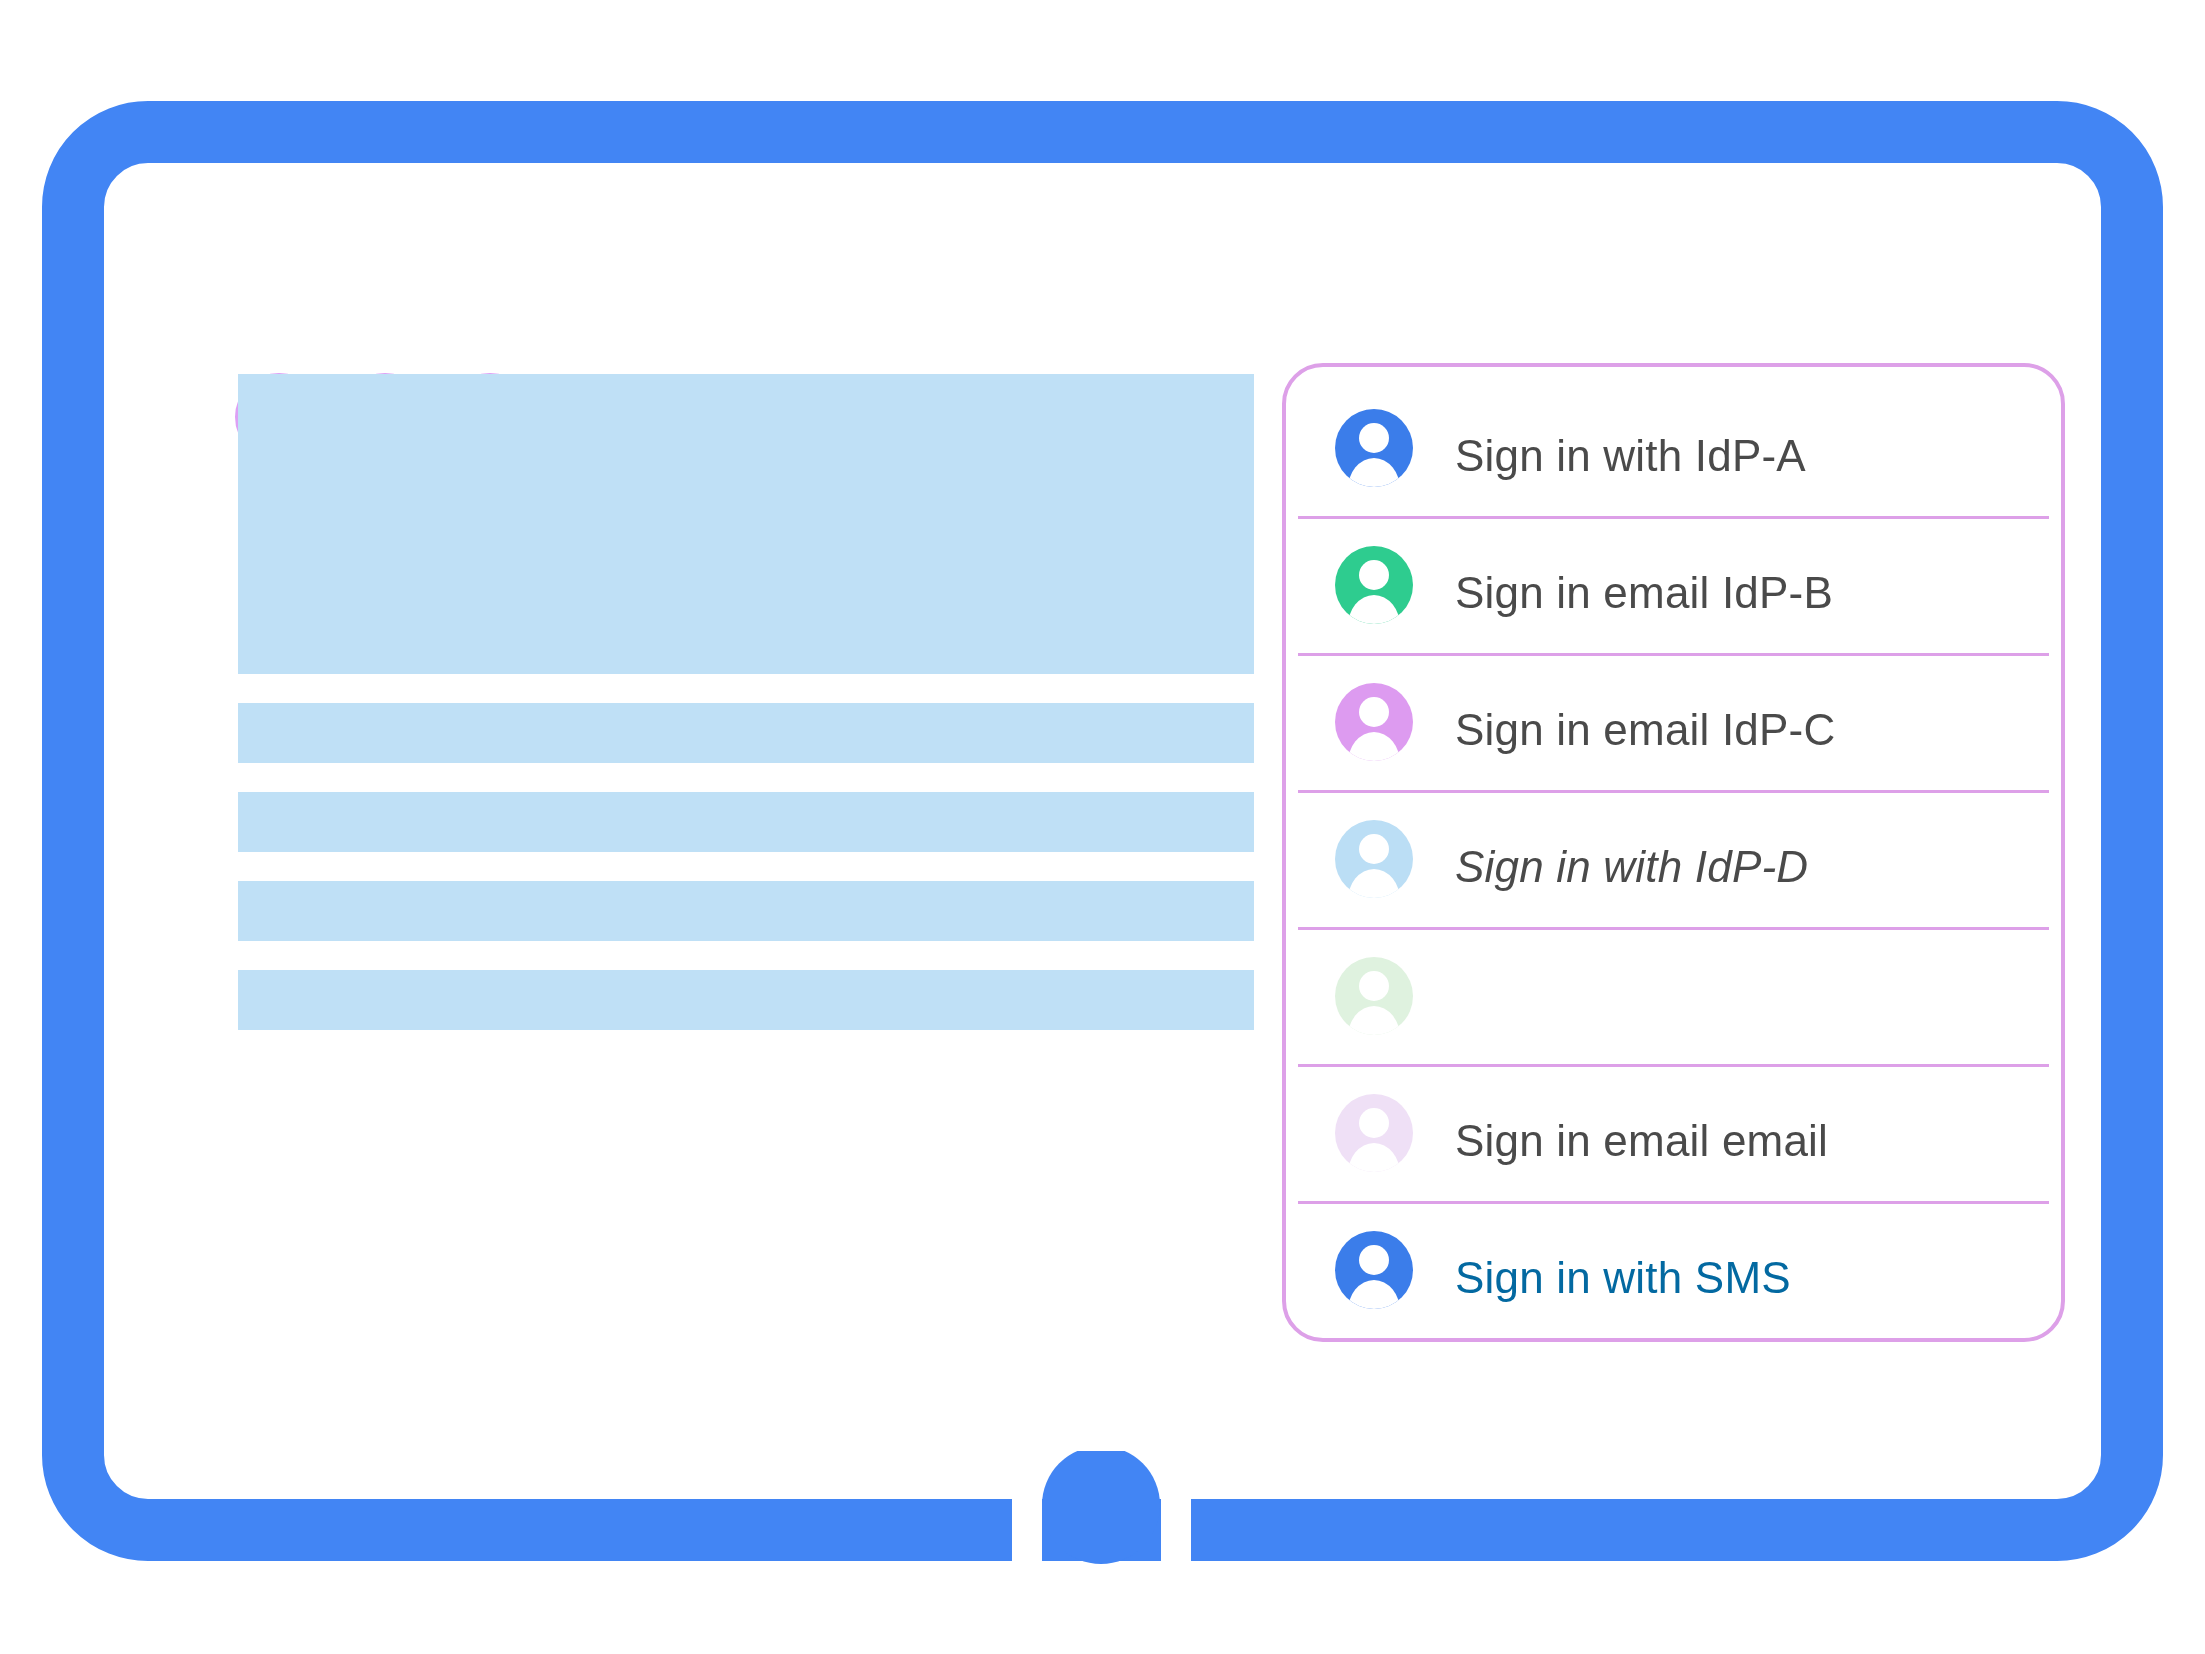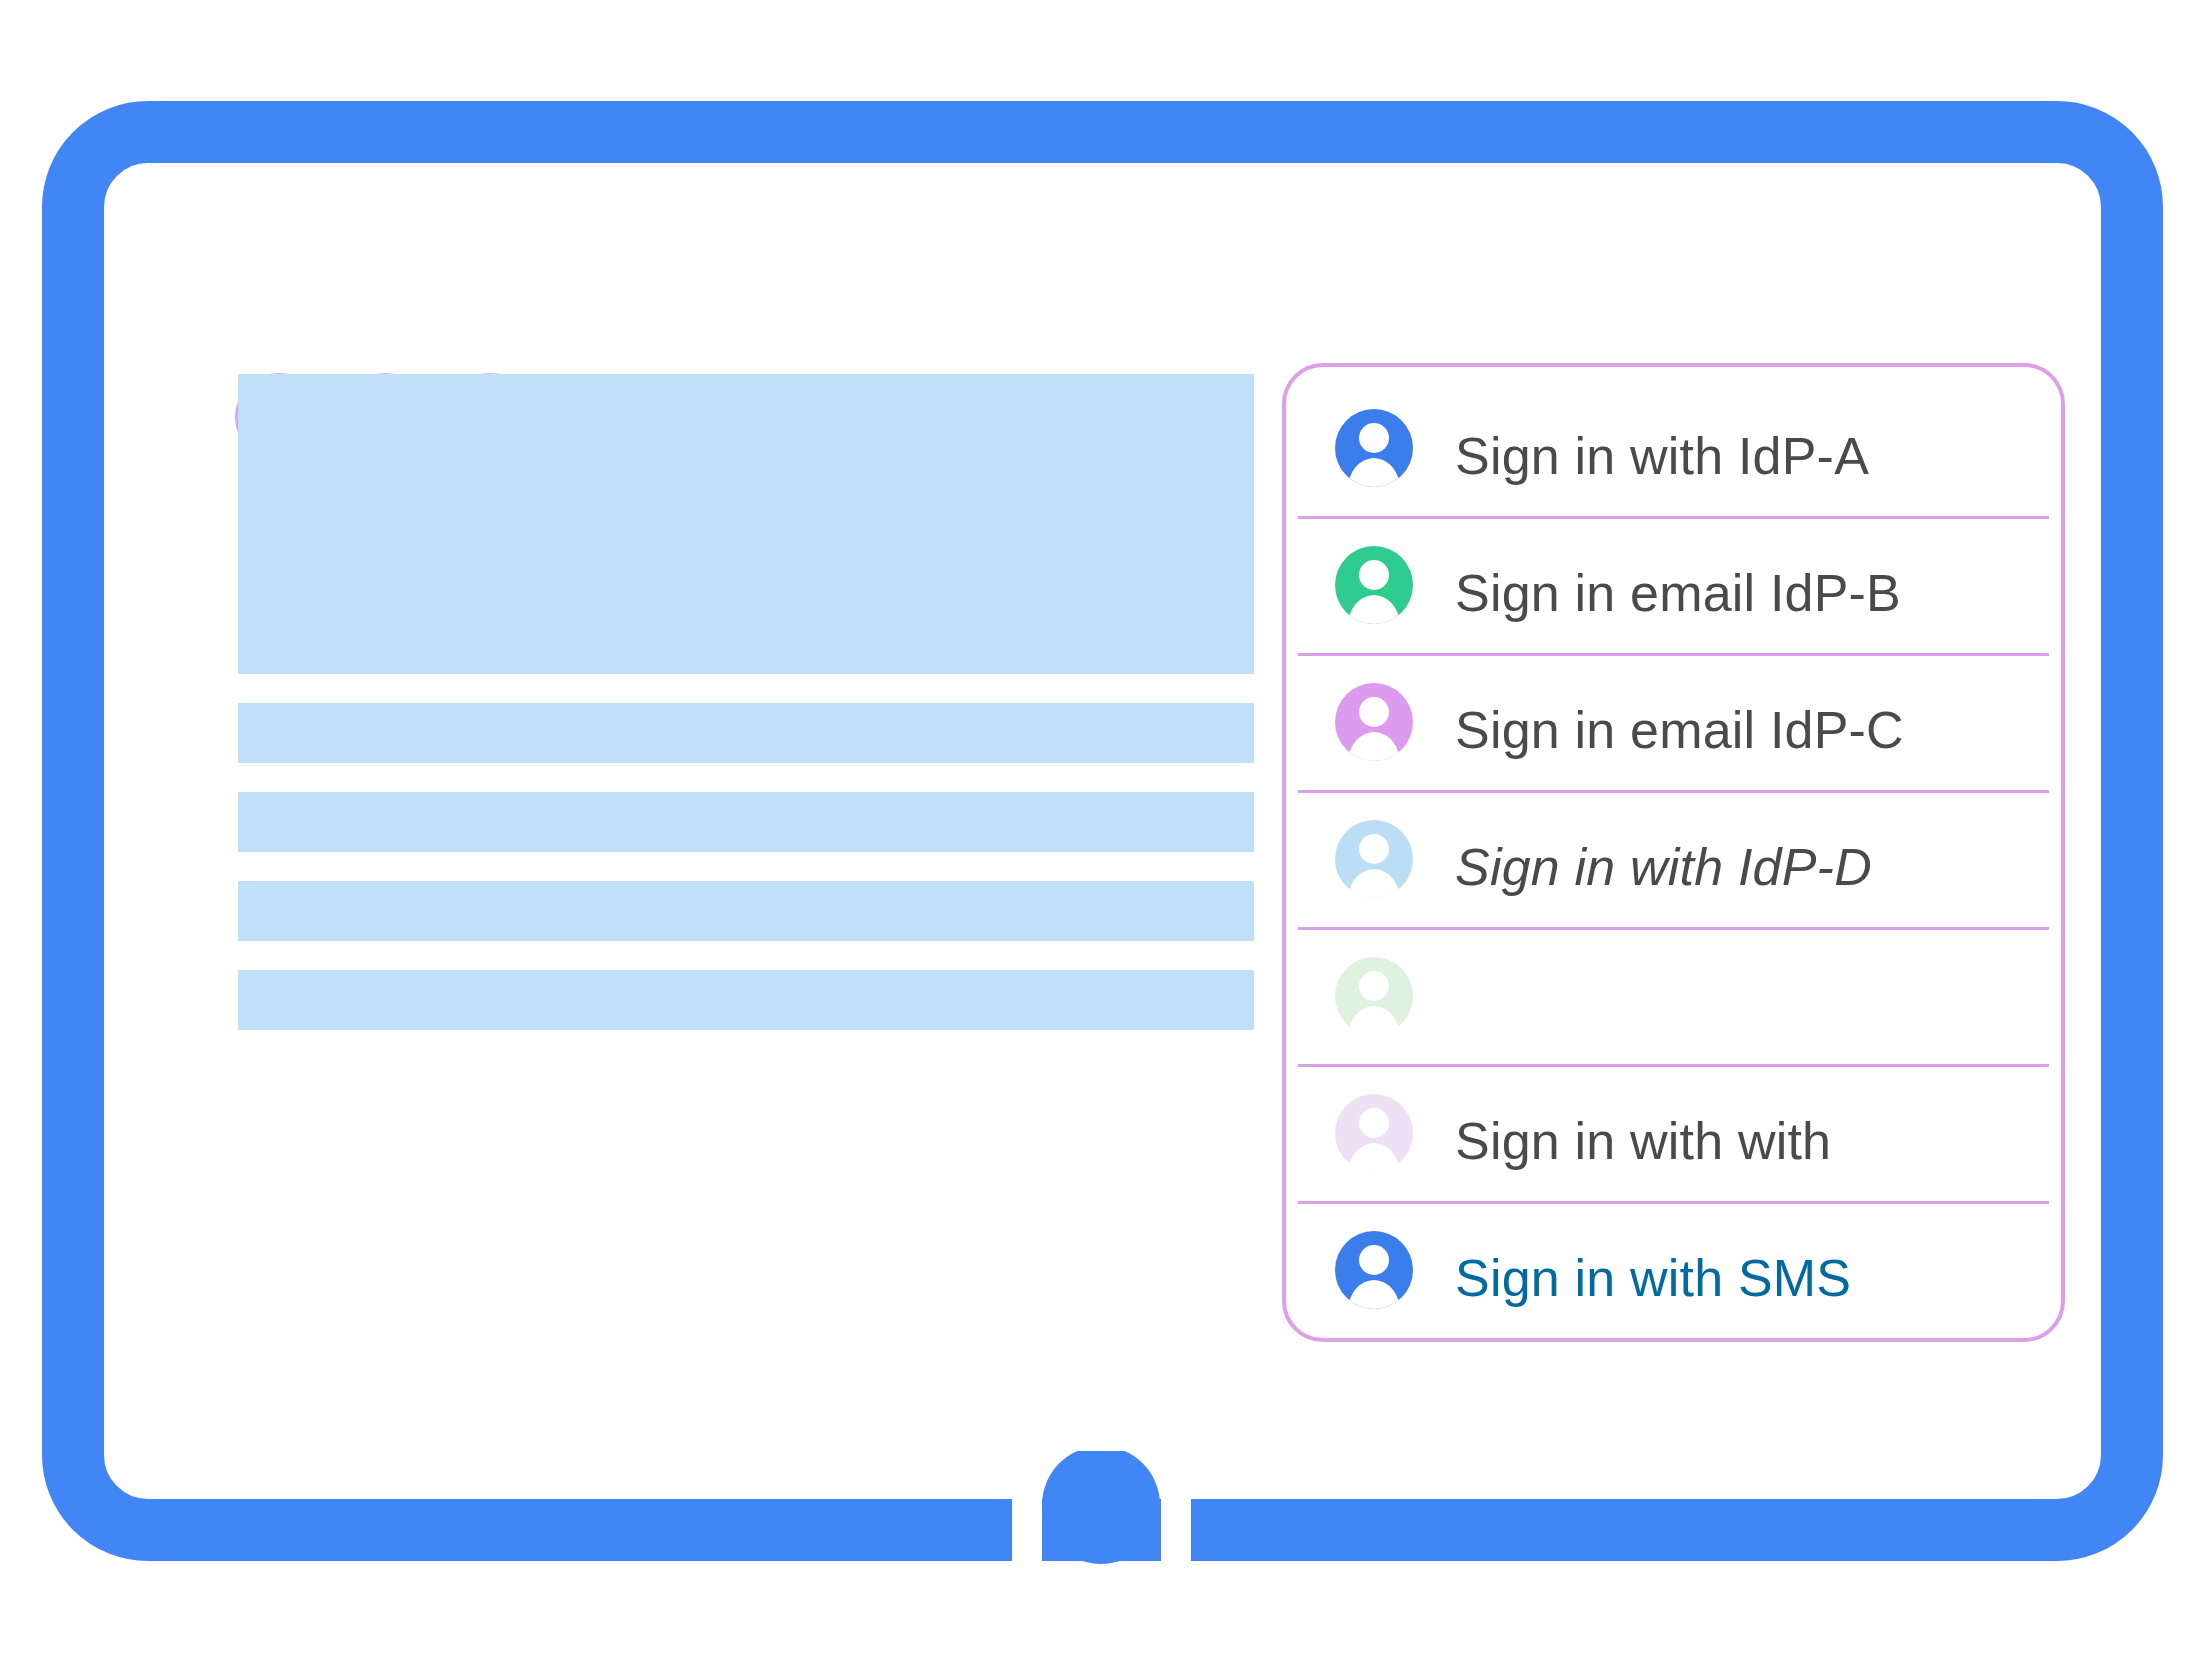--- a/index.html
+++ b/index.html
@@ -172,21 +172,21 @@
     left: 50%;
     top: 49px;
     transform: translateX(-50%);
     width: 53px;
     height: 53px;
     border-radius: 50% 50% 0 0 / 62% 62% 0 0;
     background: #ffffff;
   }
   .signin-label {
     margin-left: 42px;
-    font-size: 52px;
+    font-size: 44px;
     color: #4A4A4A;
     white-space: nowrap;
     letter-spacing: 0.2px;
     margin-top: 16px;
   }
 </style>
 </head>
 <body>
 
 <div id="device-frame">
@@ -246,21 +246,21 @@
             <span class="avatar" style="background: rgb(223, 242, 223);">
               <span class="head"></span>
               <span class="body"></span>
             </span>
           </div>
           <div class="signin-row">
             <span class="avatar" style="background: rgb(239, 224, 246);">
               <span class="head"></span>
               <span class="body"></span>
             </span>
-            <span class="signin-label" style="color: rgb(74, 74, 74);">Sign in with with</span>
+            <span class="signin-label" style="color: rgb(74, 74, 74);">Sign in email email</span>
           </div>
           <div class="signin-row">
             <span class="avatar" style="background: rgb(59, 125, 234);">
               <span class="head"></span>
               <span class="body"></span>
             </span>
             <span class="signin-label" style="color: #0369a1;">Sign in with SMS</span>
           </div>
         </div>
     </div>

